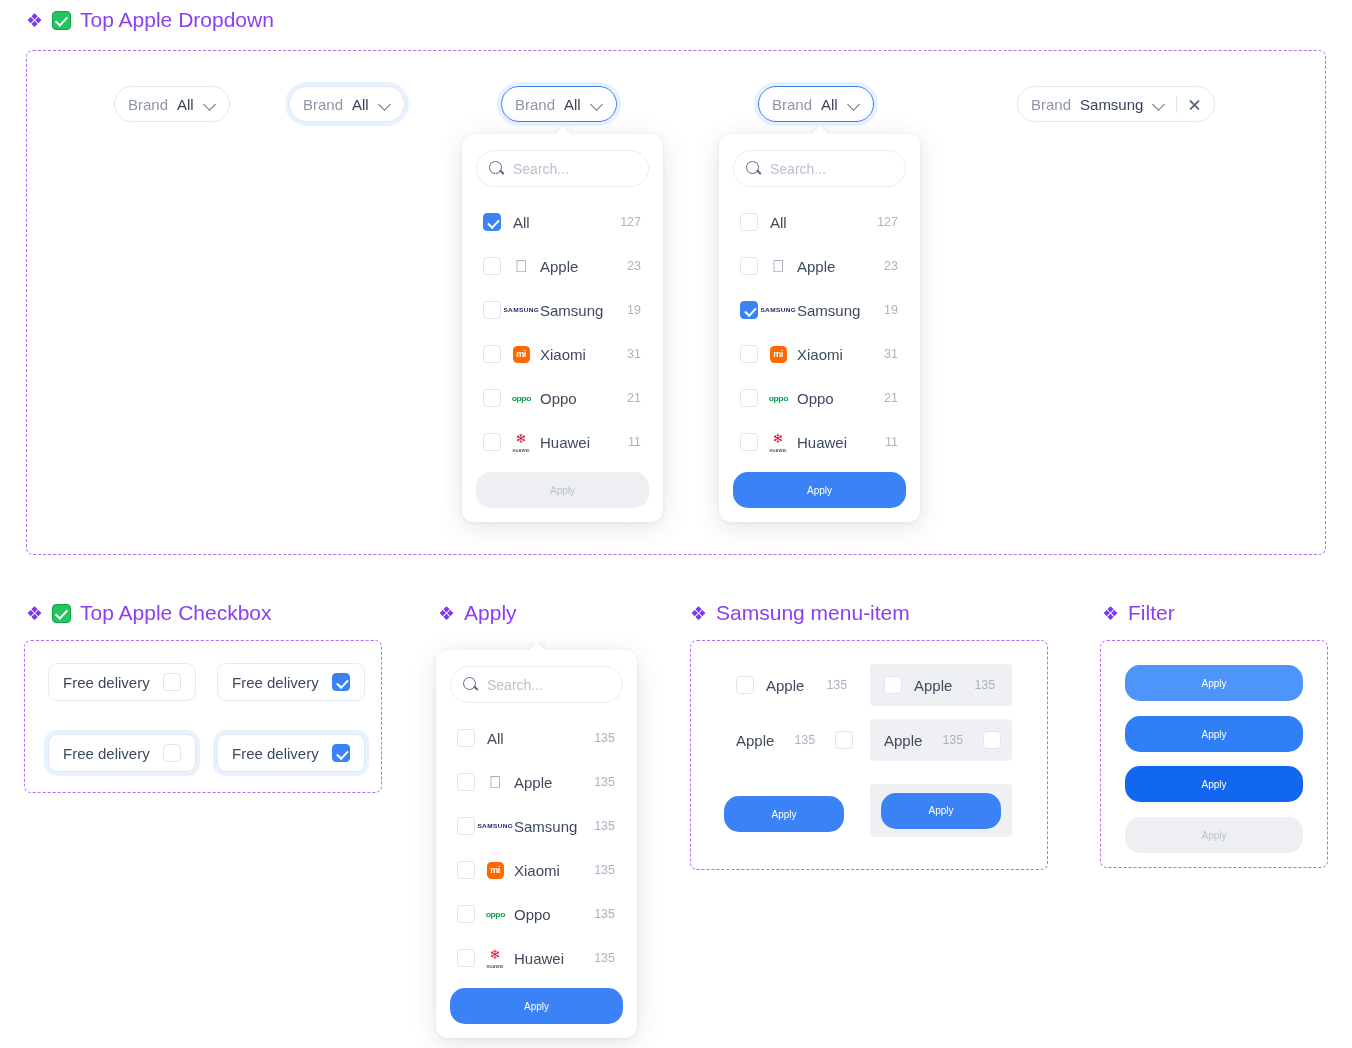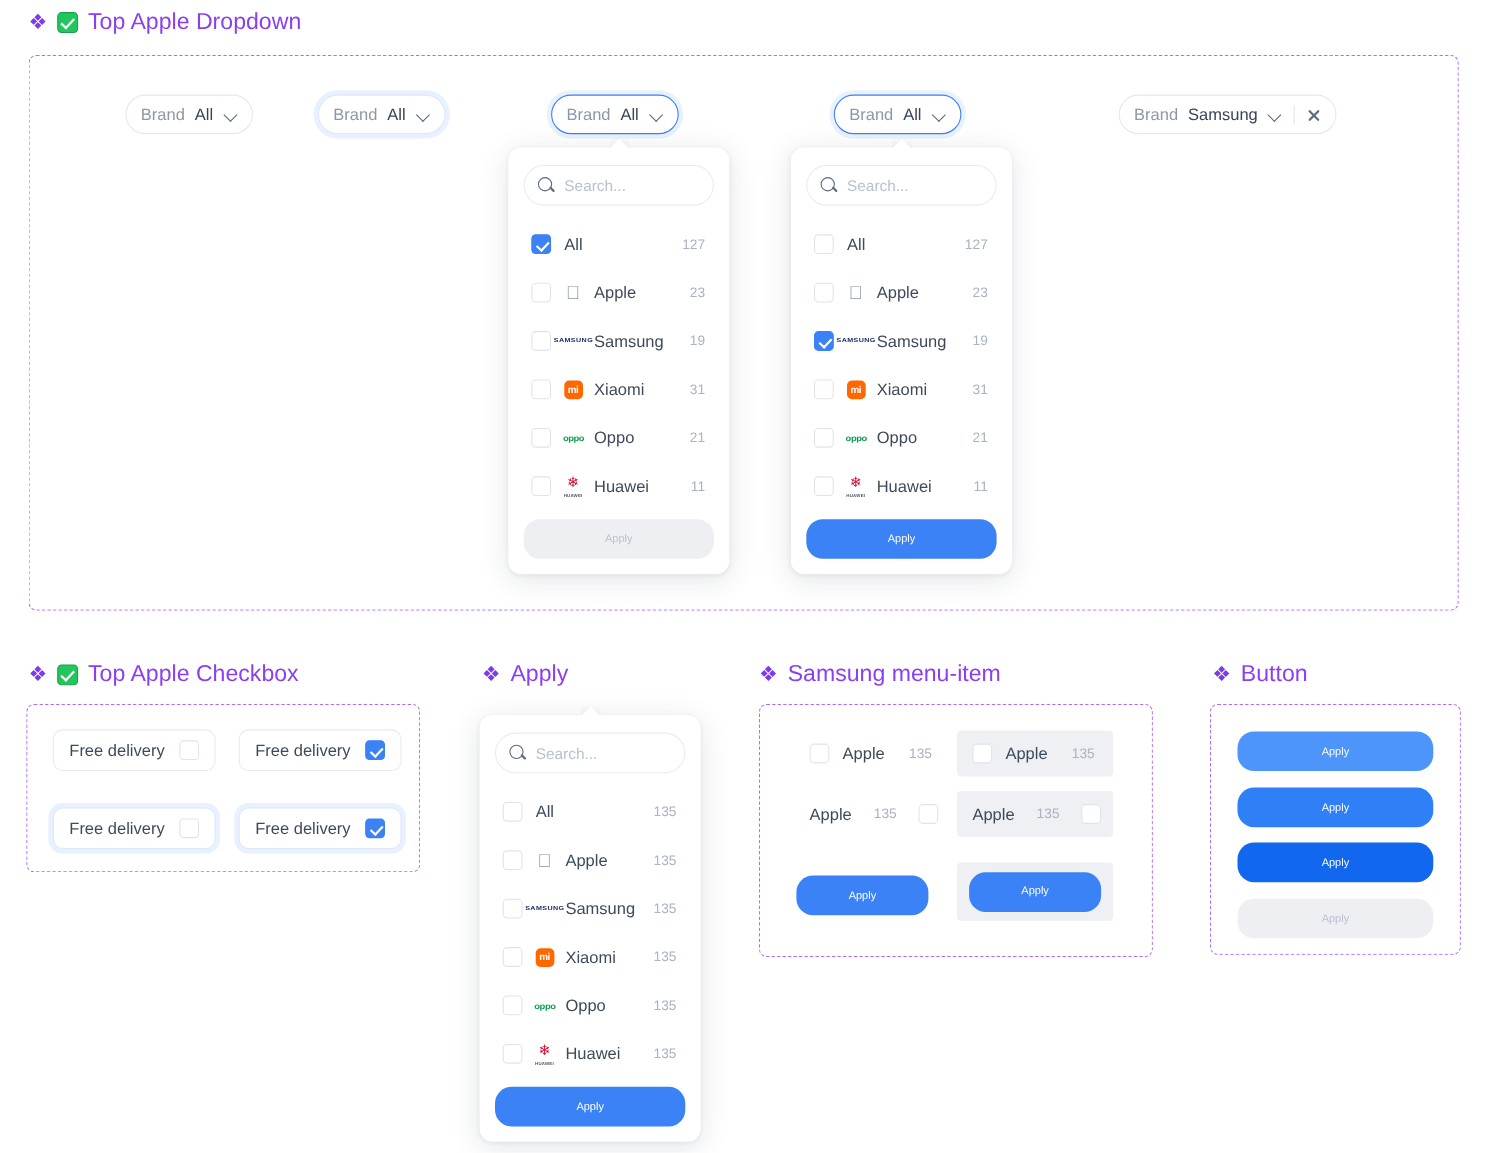--- a/index.html
+++ b/index.html
@@ -471,21 +471,21 @@
 
   <div style="position:absolute; left:724px; top:796px; width:120px;">
     <div class="apply">Apply</div>
   </div>
   <div class="mi hover" style="left:870px; top:784px; width:142px; height:53px; padding:0 11px;">
     <div class="apply" style="width:100%;">Apply</div>
   </div>
 
   <div class="heading" style="left:1102px; top:601px;">
     <span class="diamond-icon">❖</span>
-    <span>Button</span>
+    <span>Filter</span>
   </div>
   <div class="frame" style="left:1100px; top:640px; width:228px; height:228px;"></div>
 
   <div class="apply" style="position:absolute; left:1125px; top:665px; width:178px; background:#4d94fb;">Apply</div>
   <div class="apply hover" style="position:absolute; left:1125px; top:716px; width:178px;">Apply</div>
   <div class="apply active" style="position:absolute; left:1125px; top:766px; width:178px;">Apply</div>
   <div class="apply disabled" style="position:absolute; left:1125px; top:817px; width:178px;">Apply</div>
 
 </div>
 

